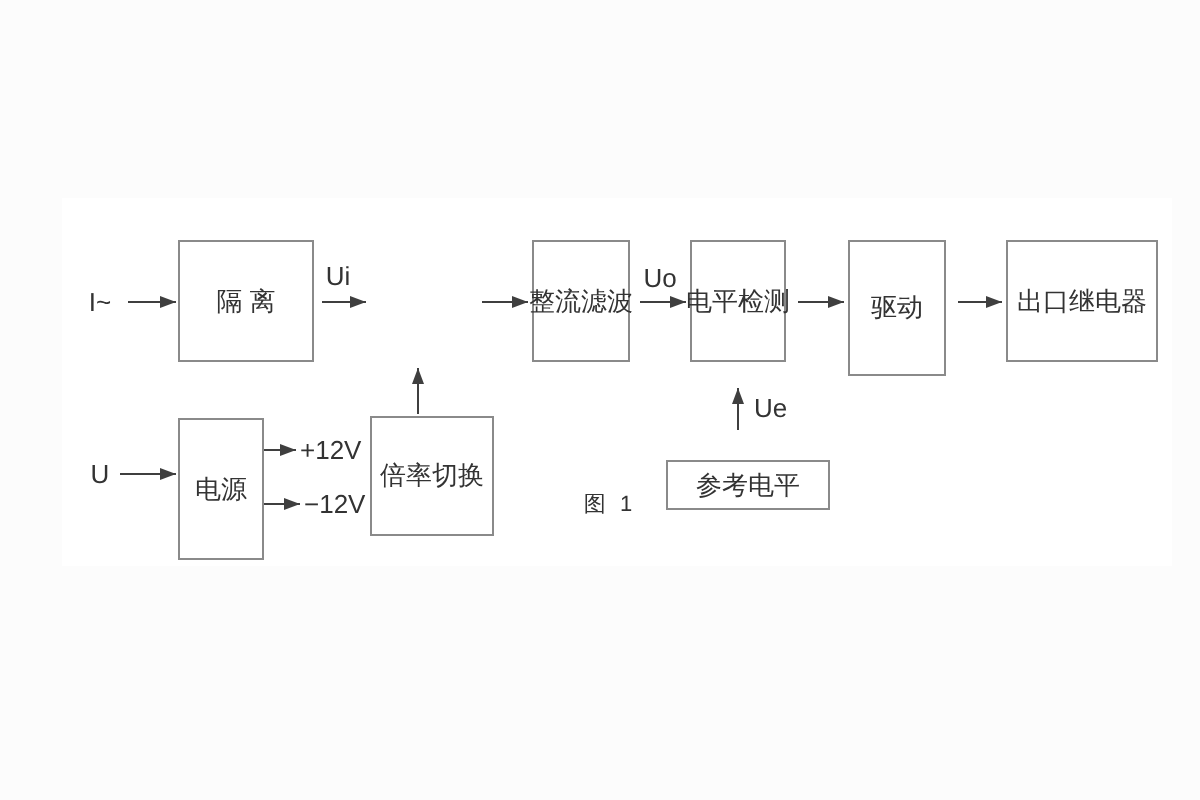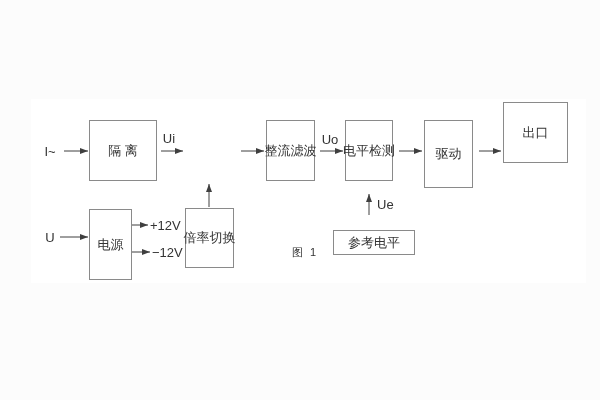--- a/index.html
+++ b/index.html
@@ -101,29 +101,30 @@
 
   <div class="box" style="left:345px;top:120px;width:48px;height:61px">
     <span>电平</span>
     <span>检测</span>
   </div>
 
   <div class="box one-line" style="left:424px;top:120px;width:49px;height:68px">
     <span>驱动</span>
   </div>
 
-  <div class="box" style="left:503px;top:102px;width:65px;height:61px">
+  <div class="box" style="left:503px;top:120px;width:76px;height:61px">
     <span>出口</span>
+    <span>继电器</span>
   </div>
 
   <div class="box one-line" style="left:89px;top:209px;width:43px;height:71px">
     <span>电源</span>
   </div>
 
-  <div class="box" style="left:185px;top:208px;width:49px;height:60px">
+  <div class="box" style="left:185px;top:208px;width:62px;height:60px">
     <span>倍率</span>
     <span>切换</span>
   </div>
 
   <div class="box one-line" style="left:333px;top:230px;width:82px;height:25px">
     <span>参考电平</span>
   </div>
 
   <div class="lbl centered" style="left:50px;top:151px">I~</div>
   <div class="lbl centered" style="left:50px;top:237px">U</div>

